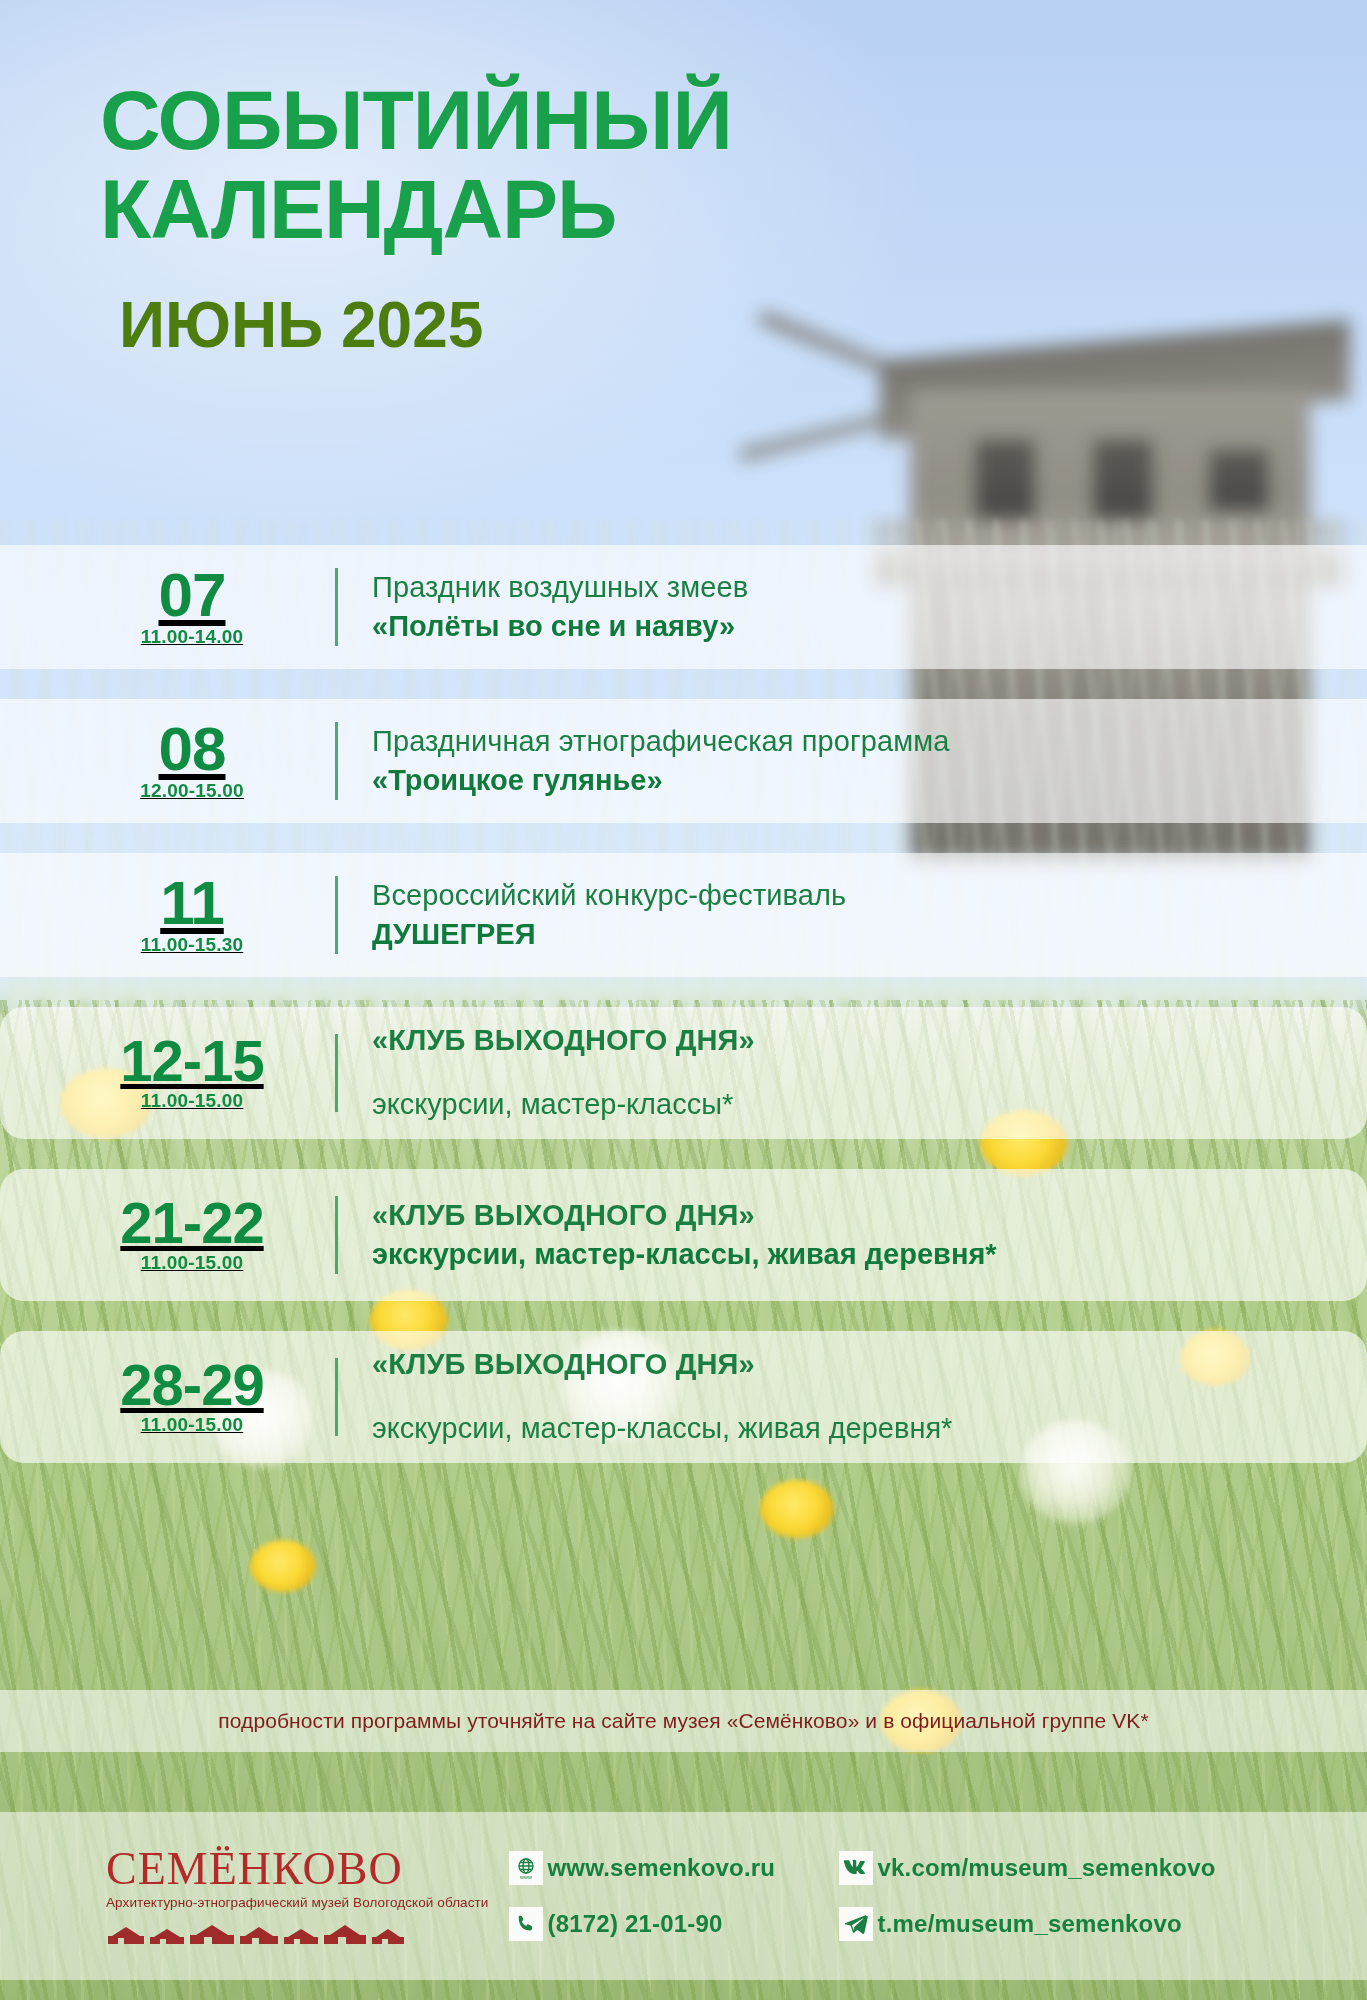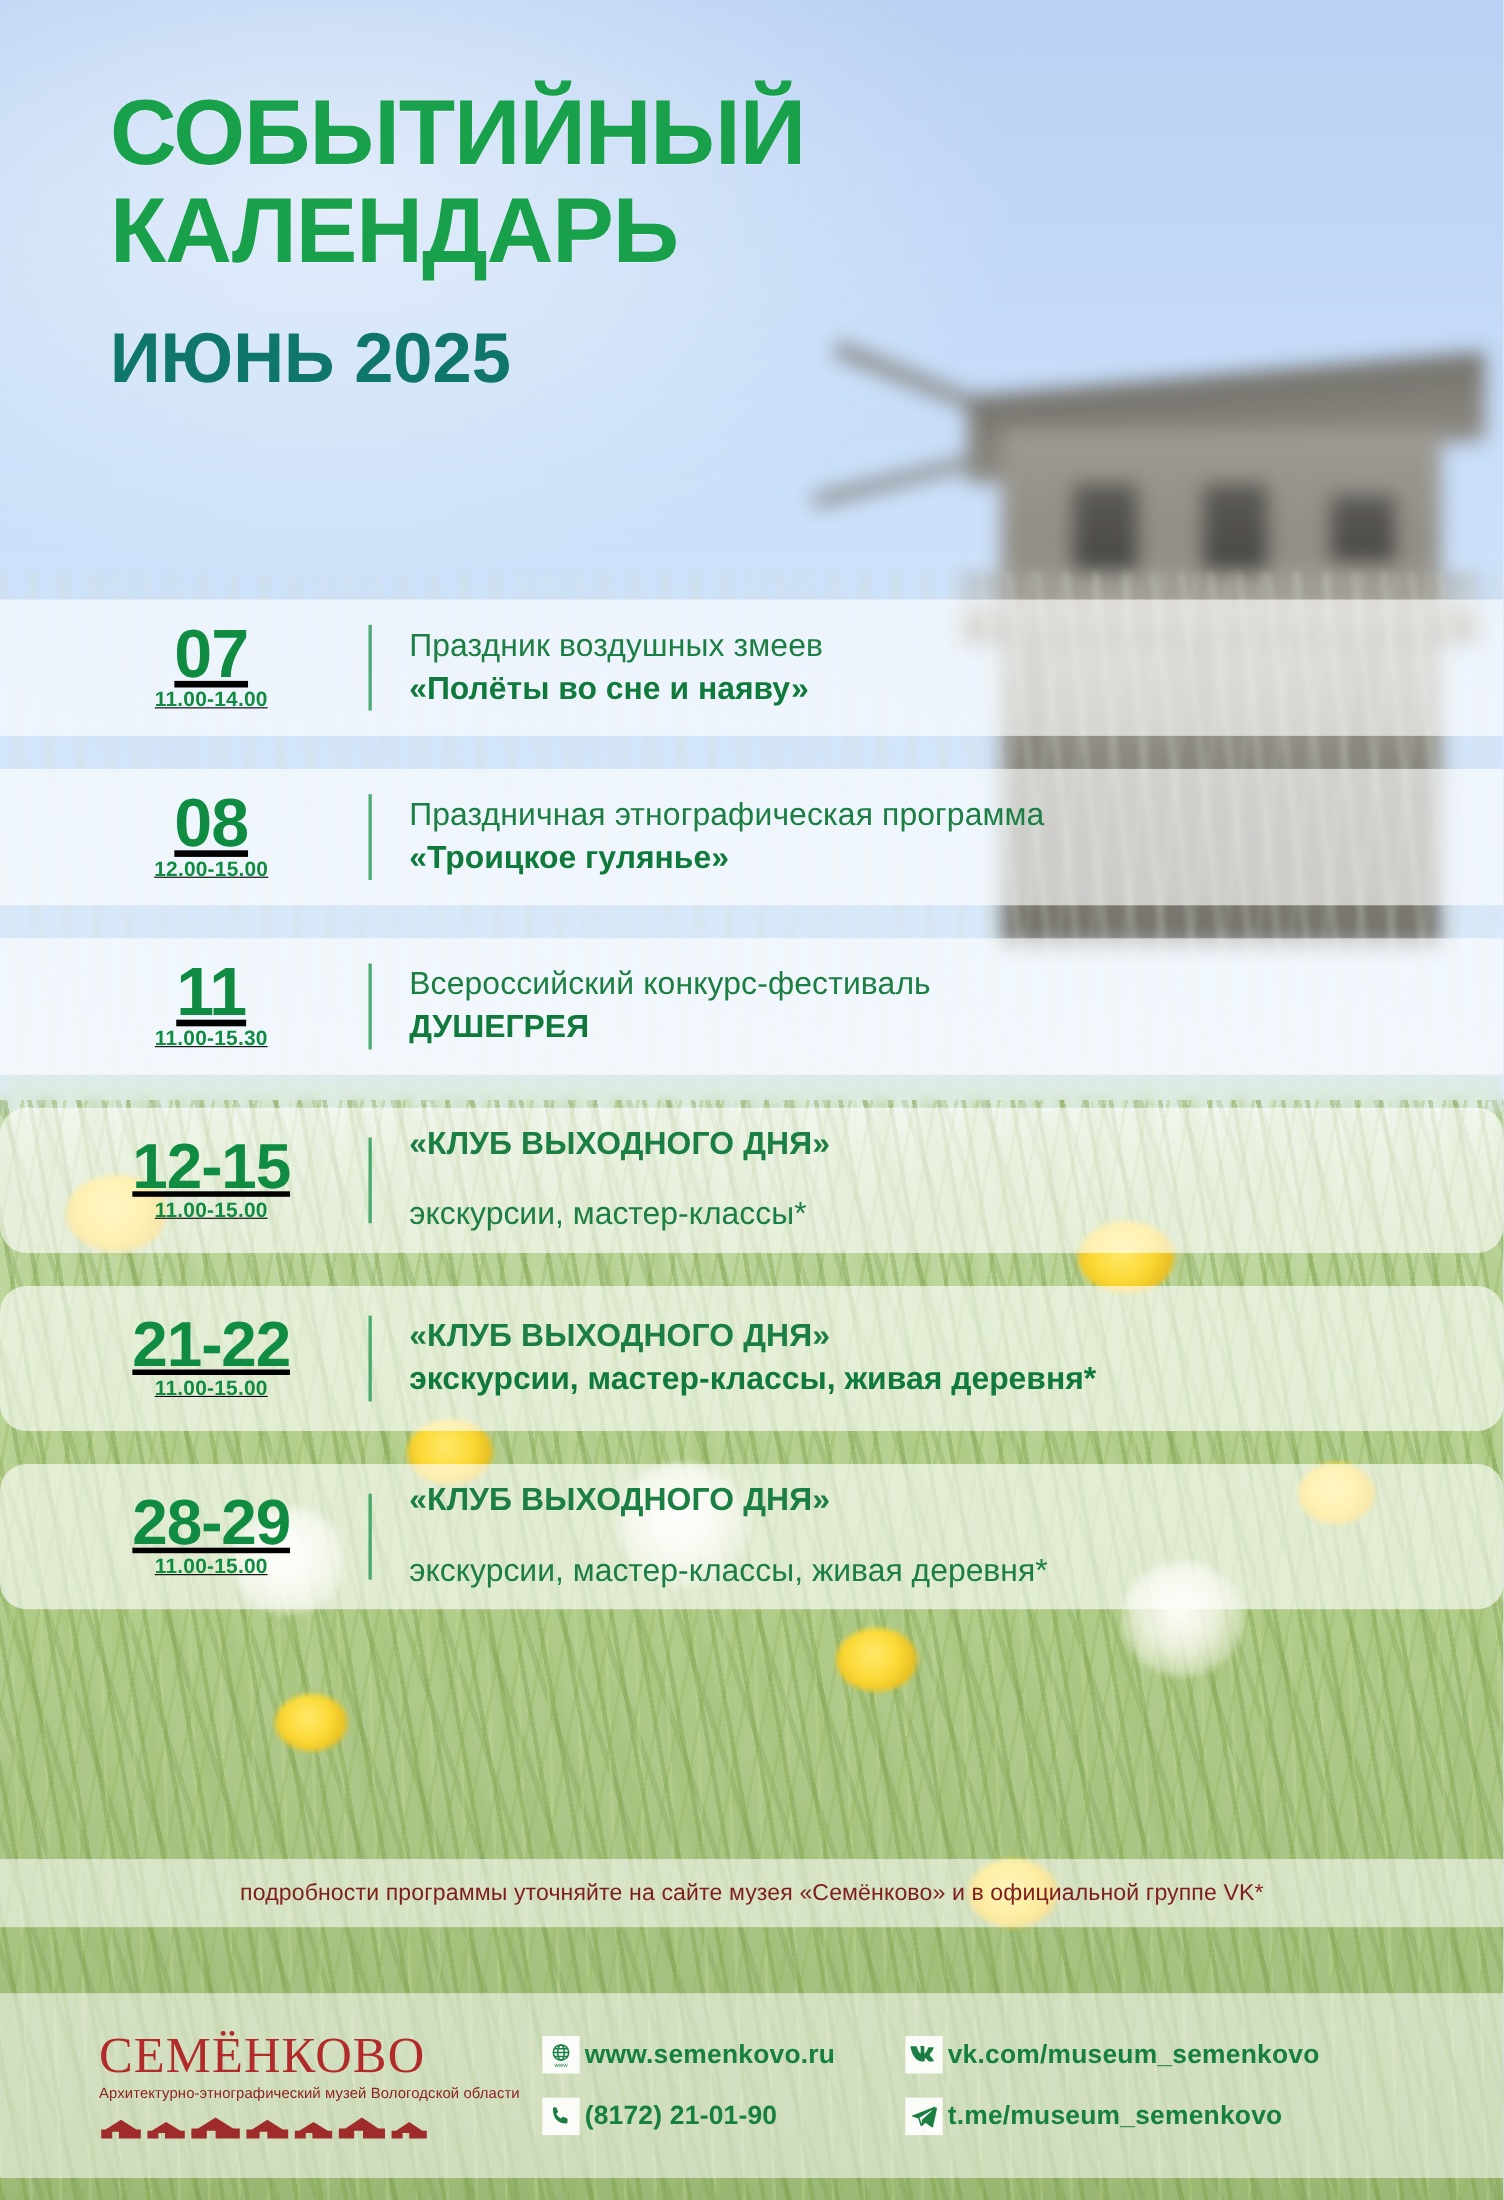--- a/index.html
+++ b/index.html
@@ -114,25 +114,26 @@
     color:#18a04a;
     font-weight:bold;
     font-size:84px;
     line-height:.97;
     letter-spacing:-1px;
     text-shadow:0 1px 0 rgba(255,255,255,.35);
   }
   .title-line.l2{ margin-top:8px; }
   .title-month{
     margin-top:42px;
-    color:#0f766e;
+    color:#4d7c0f;
     font-weight:bold;
     font-size:64px;
     line-height:1;
     letter-spacing:0px;
+    margin-left:19px;
   }
 
   
   .rows{ position:absolute; left:0; top:545px; width:1367px; }
   .row{
     position:relative;
     margin:0 0 30px 0;
     height:124px;
     background:rgba(255,255,255,.62);
     display:flex; align-items:center;
@@ -197,21 +198,21 @@
     letter-spacing:.1px;
   }
 
   
   .footer-band{
     position:absolute; left:0; top:1812px; width:1367px; height:168px;
     background:rgba(255,255,255,.52);
   }
   .footer{
     position:absolute; left:0; top:1812px; width:1367px; height:168px;
-    display:flex; align-items:center;
+    display:flex; align-items:center;padding-left:16px;
   }
   .logo{
     flex:0 0 390px;
     padding-left:90px;
   }
   .logo-word{
     color:#b22a2a;
     font-family:"Liberation Serif", serif;
     font-size:46px;
     letter-spacing:1px;

